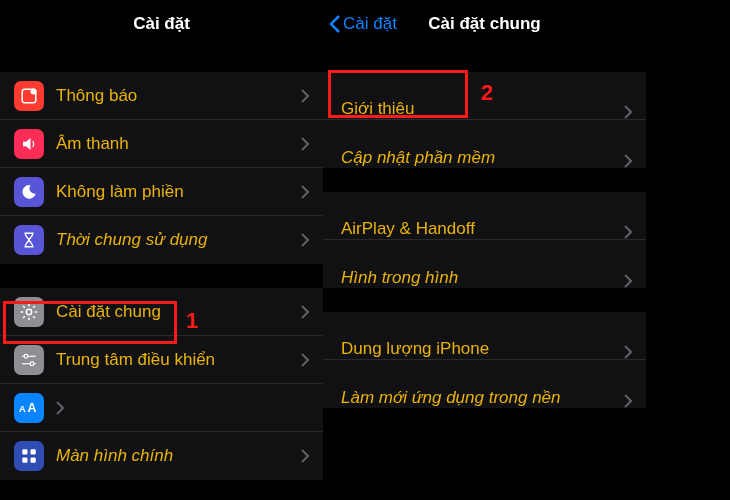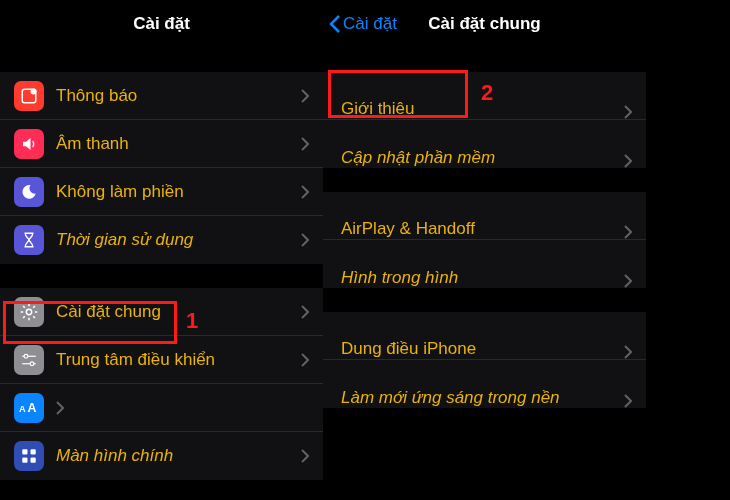--- a/index.html
+++ b/index.html
@@ -96,21 +96,21 @@
               <path d="M1 1l6 6-6 6" fill="none" stroke="#616165" stroke-width="2"></path>
             </svg>
         </div>
       </div>
       <div class="row">
         <div class="icon ic-screentime">
           <svg width="18" height="18" viewBox="0 0 24 24">
               <path d="M6 3h12M6 21h12M7 3c0 5 4 6 5 9-1 3-5 4-5 9M17 3c0 5-4 6-5 9 1 3 5 4 5 9" fill="none" stroke="#fff" stroke-width="1.8"></path>
             </svg>
         </div>
-        <div class="lbl">Thời gian sử dụng</div>
+        <div class="lbl">Thời chung sử dụng</div>
         <div class="chev">
           <svg width="8" height="14" viewBox="0 0 8 14">
               <path d="M1 1l6 6-6 6" fill="none" stroke="#616165" stroke-width="2"></path>
             </svg>
         </div>
       </div>
     </div>
 
     <div class="spacer big"></div>
 
@@ -233,29 +233,29 @@
               <path d="M1 1l6 6-6 6" fill="none" stroke="#616165" stroke-width="2"></path>
             </svg>
         </div>
       </div>
     </div>
 
     <div class="spacer big"></div>
 
     <div class="grp">
       <div class="row">
-        <div class="lbl">Dung điều iPhone</div>
-        <div class="chev">
-          <svg width="8" height="14" viewBox="0 0 8 14">
-              <path d="M1 1l6 6-6 6" fill="none" stroke="#616165" stroke-width="2"></path>
-            </svg>
-        </div>
-      </div>
-      <div class="row">
-        <div class="lbl">Làm mới ứng sáng trong nền</div>
+        <div class="lbl">Dung lượng iPhone</div>
+        <div class="chev">
+          <svg width="8" height="14" viewBox="0 0 8 14">
+              <path d="M1 1l6 6-6 6" fill="none" stroke="#616165" stroke-width="2"></path>
+            </svg>
+        </div>
+      </div>
+      <div class="row">
+        <div class="lbl">Làm mới ứng dụng trong nền</div>
         <div class="chev">
           <svg width="8" height="14" viewBox="0 0 8 14">
               <path d="M1 1l6 6-6 6" fill="none" stroke="#616165" stroke-width="2"></path>
             </svg>
         </div>
       </div>
     </div>
 
     <div class="hl hl2"></div>
     <div class="hlnum2">2</div>

